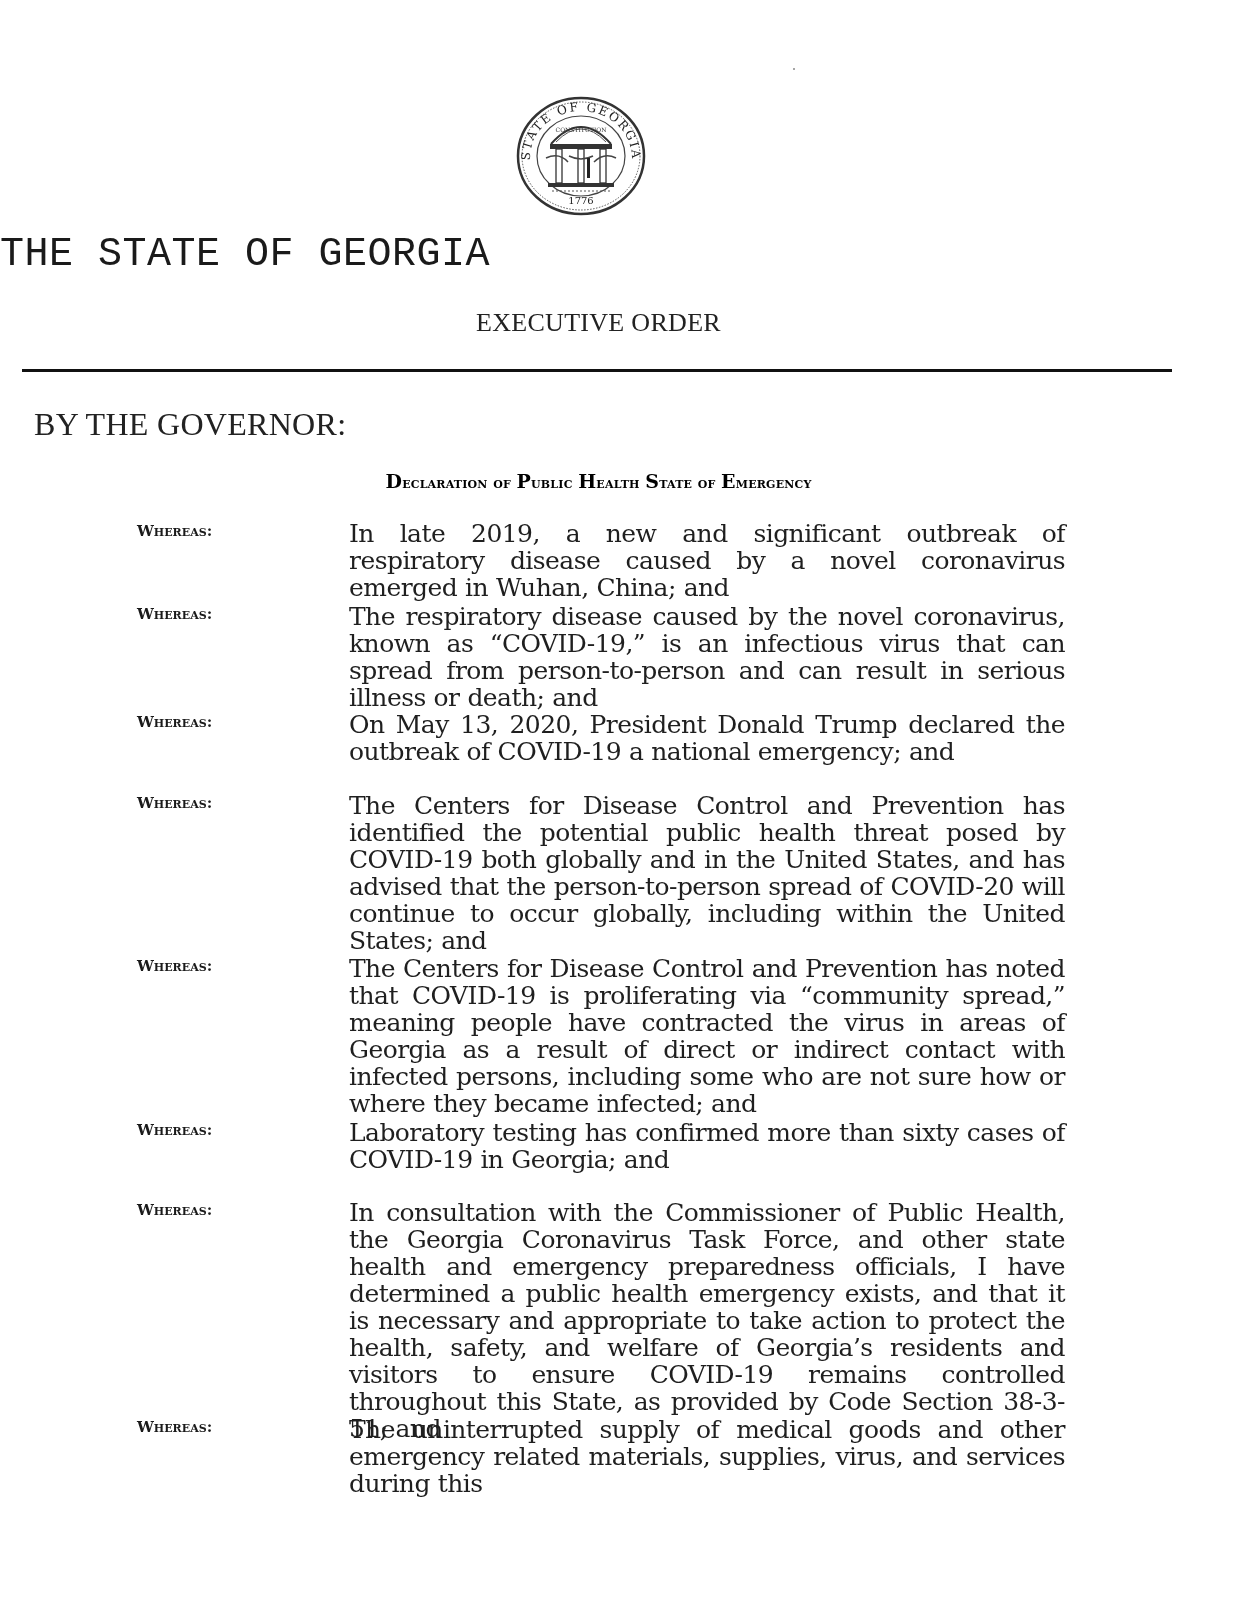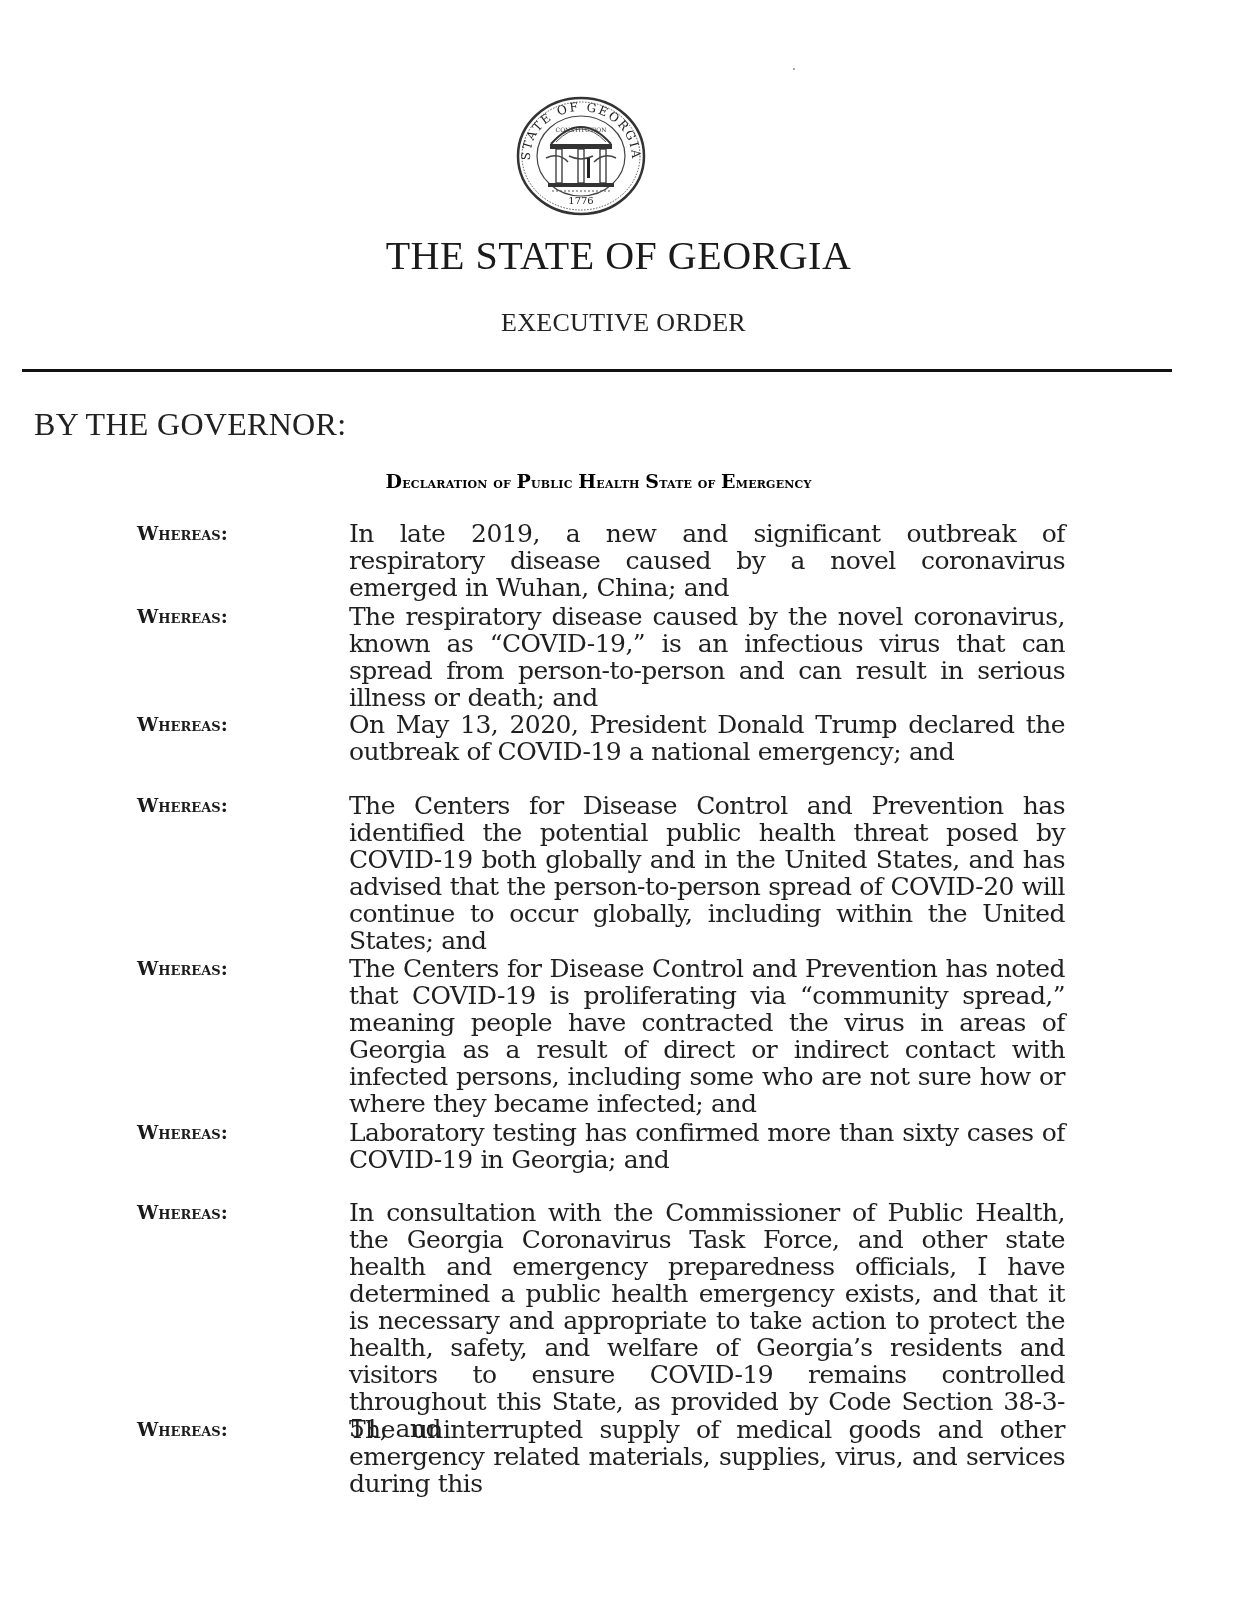--- a/index.html
+++ b/index.html
@@ -26,37 +26,36 @@
       left: 516px;
       top: 96px;
       width: 130px;
       height: 120px;
     }
     .title {
       position: absolute;
       left: 0;
       width: 1237px;
       top: 232px;
-      text-align: center;
-      font-family: Liberation Serif, serif;
+      text-align: left;
+      font-family: Liberation Mono, monospace;
       font-size: 40px;
       letter-spacing: 0.5px;
       color: #1a1a1a;
     }
     .subtitle {
       position: absolute;
       left: 0;
       width: 1197px;
       top: 308px;
       text-align: center;
       font-family: "Liberation Serif", serif;
       font-size: 26px;
       letter-spacing: 0.3px;
       color: #222;
-      padding-left: 25px;
     }
     .rule {
       position: absolute;
       left: 22px;
       top: 369px;
       width: 1150px;
       height: 3px;
       background: #111;
     }
     .by-governor {
@@ -86,21 +85,21 @@
       position: absolute;
       left: 0;
       width: 1237px;
     }
     .clause-label {
       position: absolute;
       left: 137px;
       top: 2px;
       font-family: "DejaVu Serif", serif;
       font-weight: bold;
-      font-size: 19px;
+      font-size: 15px;
       font-variant: small-caps;
       color: #1a1a1a;
     }
     .clause-text {
       position: absolute;
       left: 349px;
       width: 716px;
       font-family: "DejaVu Serif", serif;
       font-size: 25px;
       line-height: 27px;

